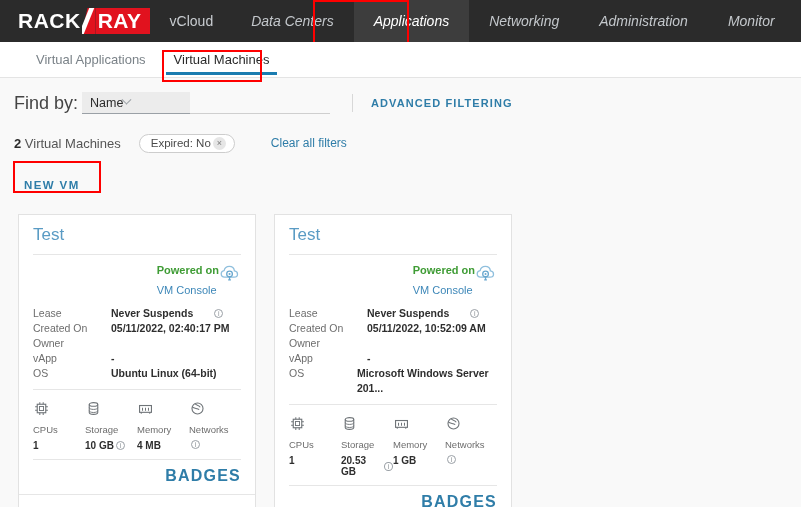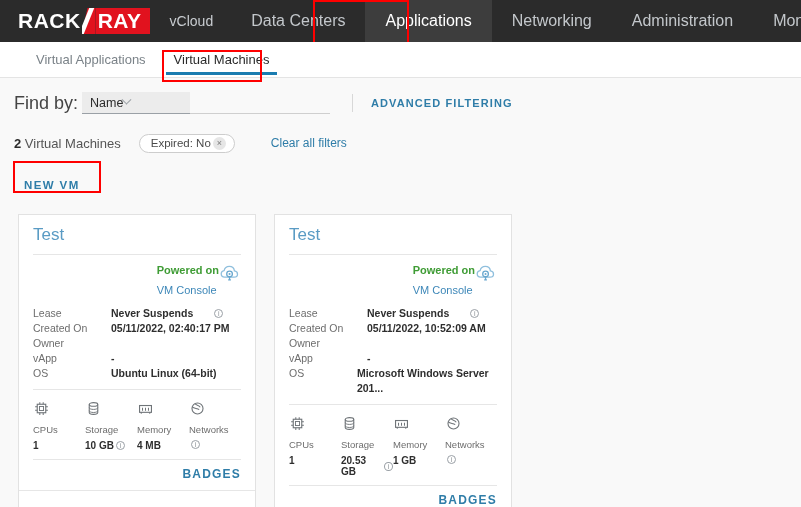--- a/index.html
+++ b/index.html
@@ -50,23 +50,24 @@
   }
   .nav-product {
     color: #c8ccd0; font-size: 14px;
     display: flex; align-items: center;
     padding: 0 18px 0 6px;
   }
   .nav-items { display: flex; align-items: stretch; }
   .nav-item {
     display: flex; align-items: center;
     padding: 0 20px;
-    color: #c3c7cb; font-size: 16px;
+    color: #c3c7cb; font-size: 14px;
     white-space: nowrap;
     cursor: pointer;
+    font-style: italic;
   }
   .nav-item.active { background: #3d3d3d; color: #ffffff; }
 
   
   .annot { position: absolute; border: 2px solid #ff0000; pointer-events: none; }
   .annot-applications { left: 313px; top: 0px; width: 96px; height: 46px; }
   .annot-vmtab { left: 162px; top: 50px; width: 100px; height: 32px; }
   .annot-newvm { left: 13px; top: 161px; width: 88px; height: 32px; }
 
   
@@ -180,21 +181,21 @@
     font-size: 7px; line-height: 8px; text-align: center; color: #8b9196;
     font-weight: normal;
   }
   .specs { display: flex; padding: 10px 0 8px 0; }
   .spec { width: 57px; }
   .spec-icon { height: 20px; color: #6f7478; }
   .spec-label { font-size: 9.5px; color: #6d6d6d; margin-top: 4px; }
   .spec-val { font-size: 10px; color: #2e2e2e; font-weight: bold; margin-top: 5px; display: flex; align-items: center; gap: 2px; }
   .badges-row { display: flex; justify-content: flex-end; padding: 7px 0 9px 0; }
   .badges {
-    font-size: 12px; letter-spacing: 1.2px; color: #2f7da8;
+    font-size: 16px; letter-spacing: 1.2px; color: #2f7da8;
     font-weight: 600; cursor: pointer;
   }
   .card-footer {
     border-top: 1px solid #e6e6e6;
     display: flex; align-items: center; gap: 32px;
     padding: 14px 14px 16px 20px;
   }
 </style>
 </head>
 <body>

